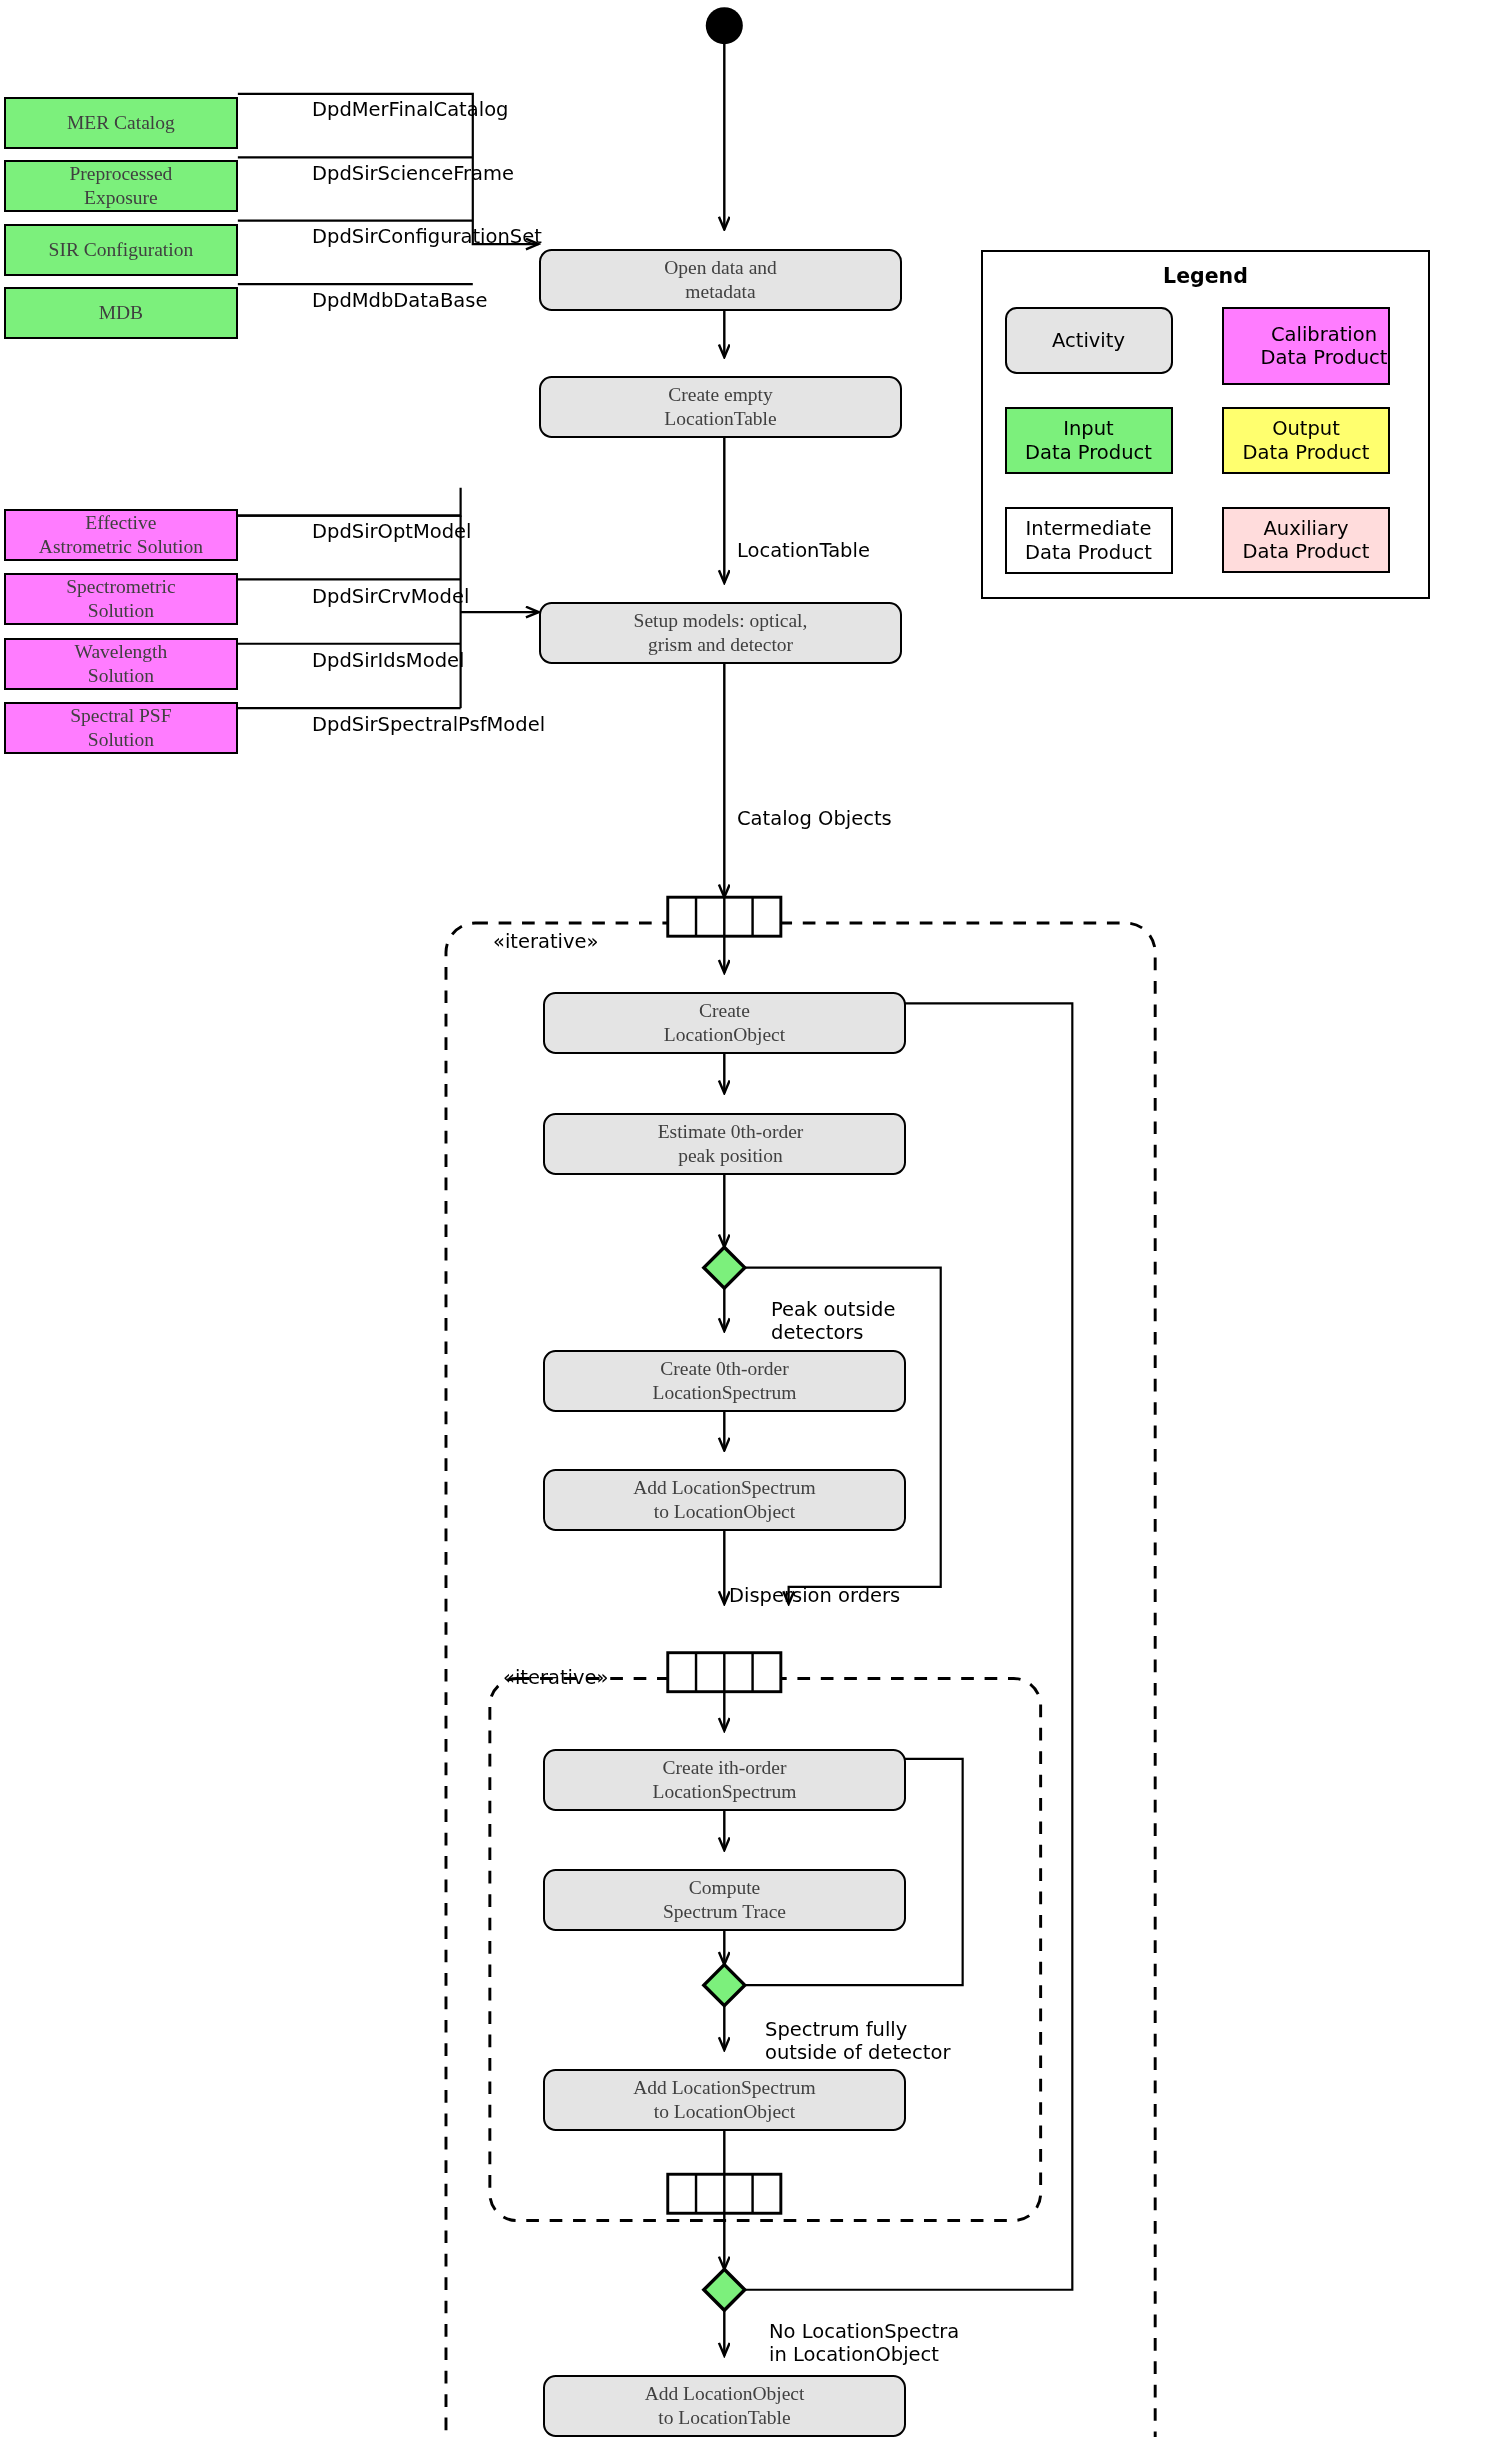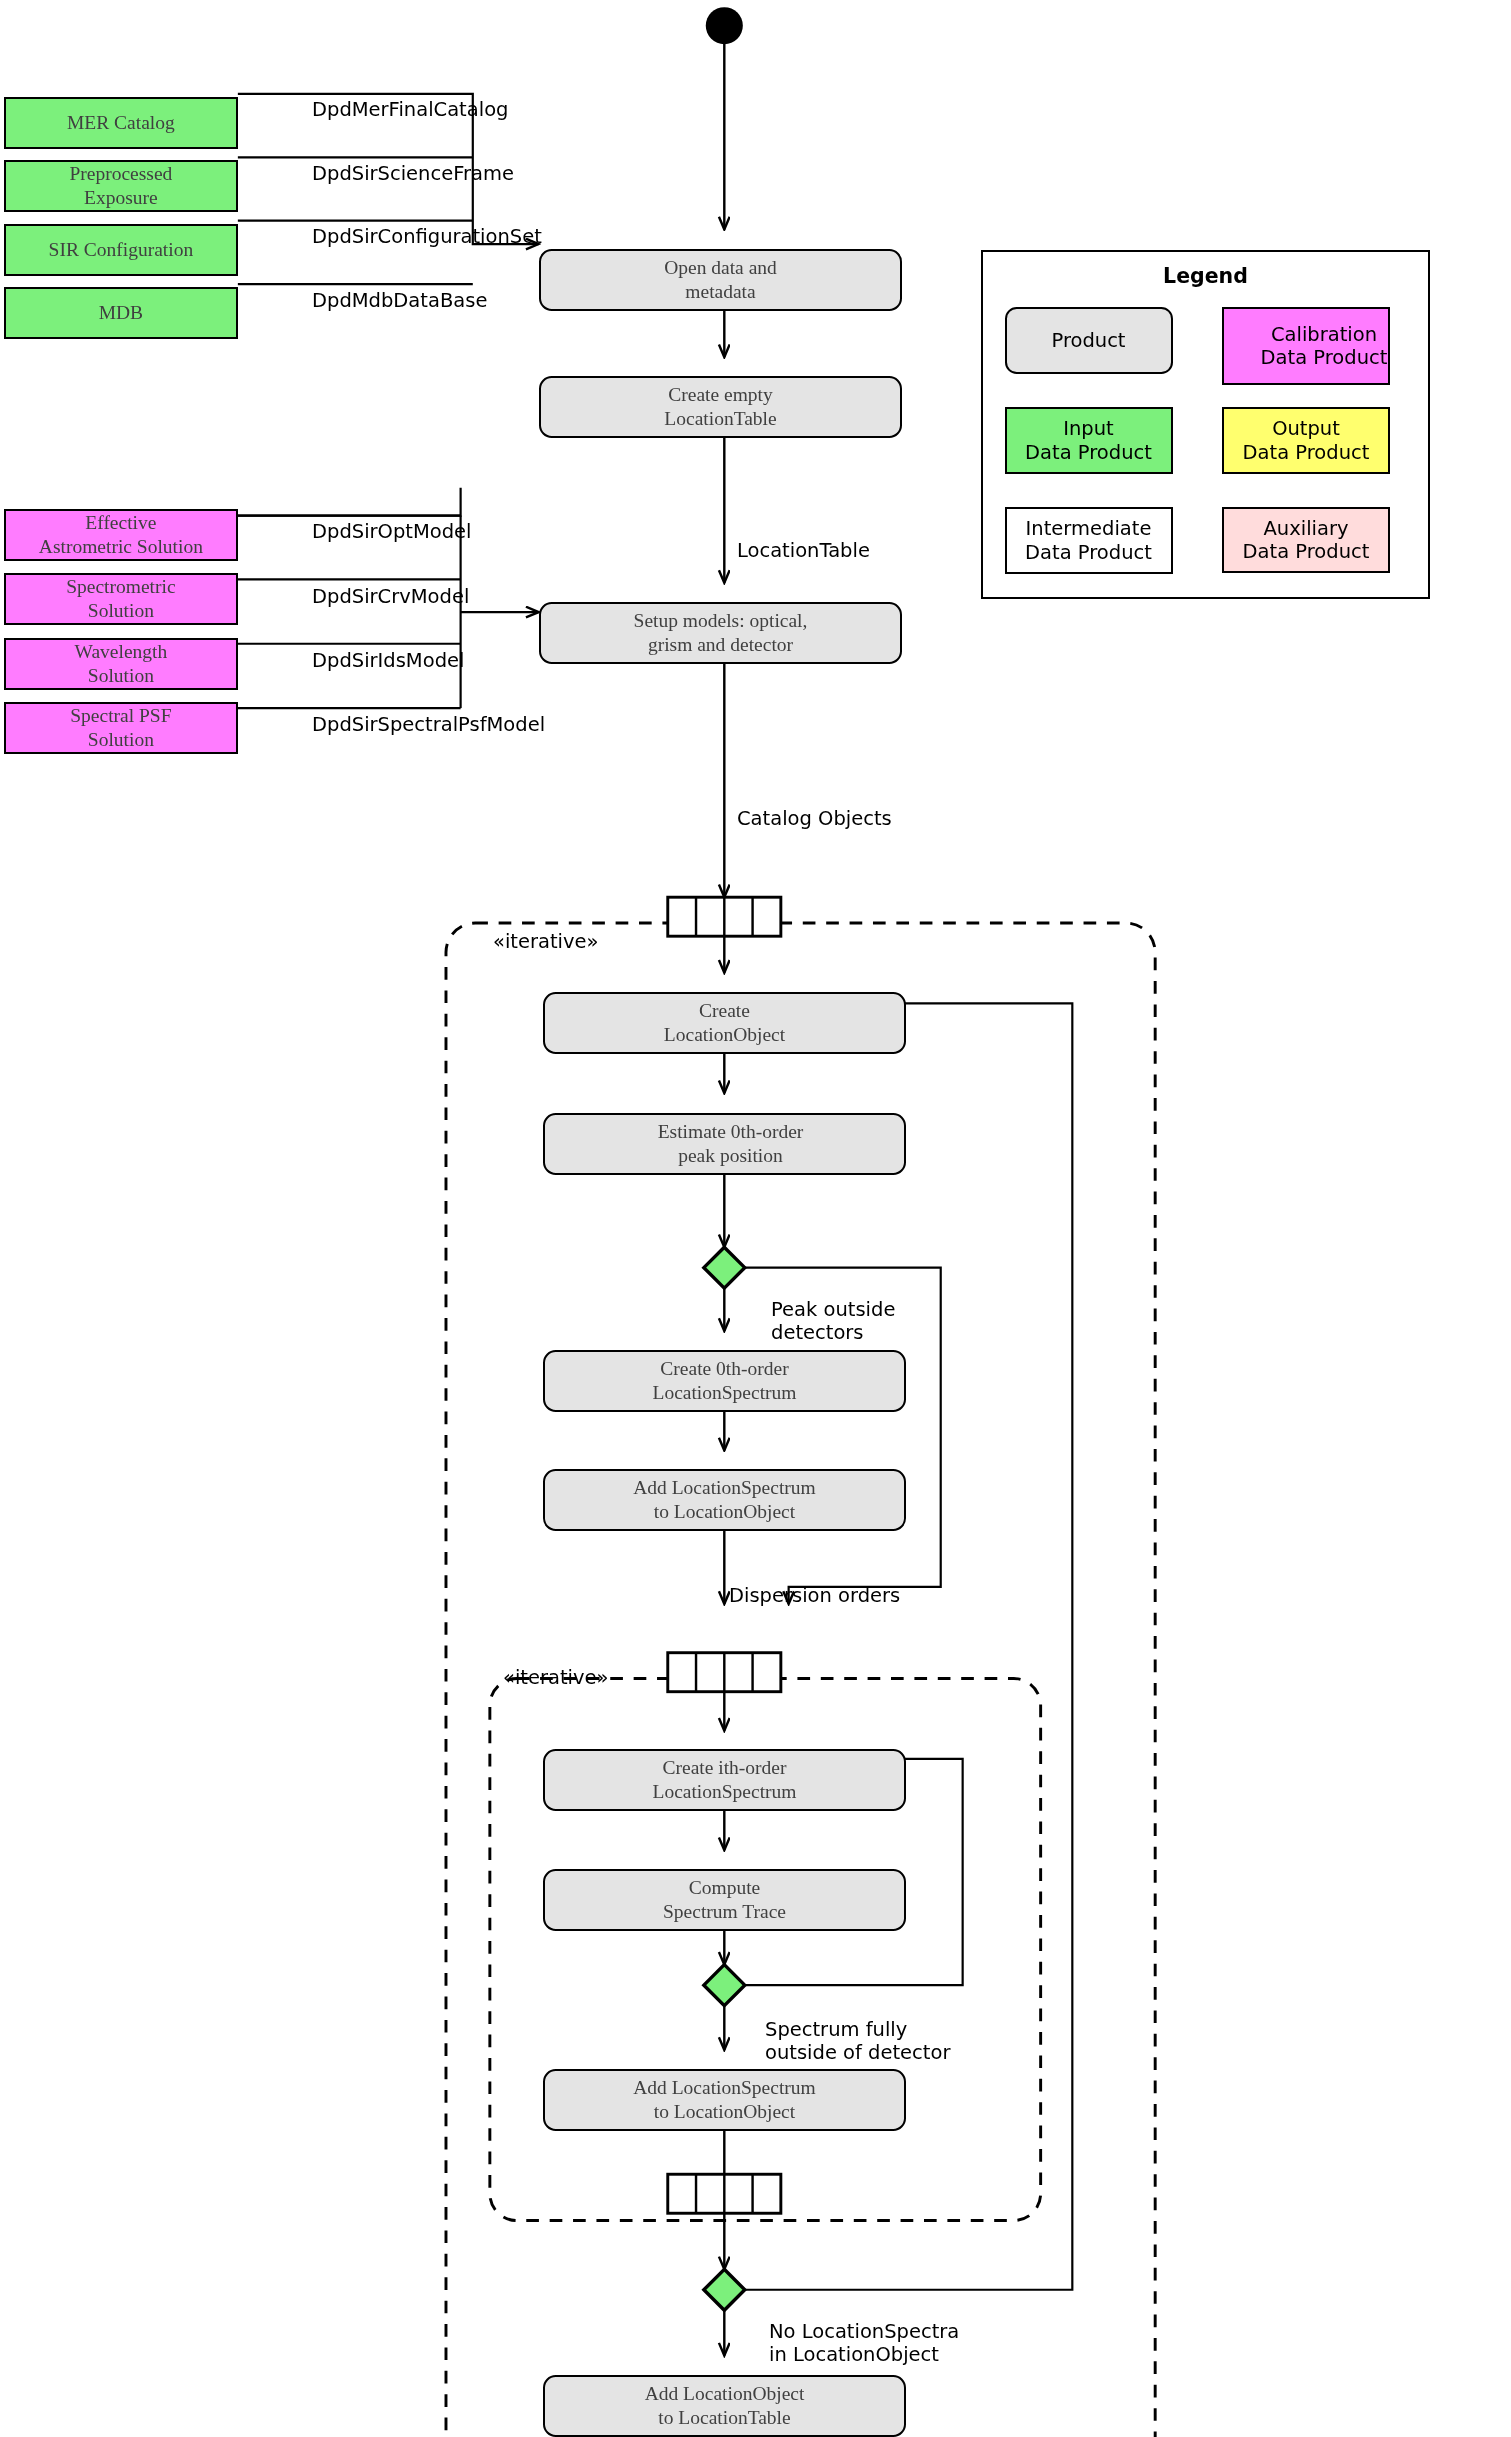--- a/index.html
+++ b/index.html
@@ -387,21 +387,21 @@
     <span>in LocationObject</span>
   </div>
 
   <div class="region-stereotype" style="left:493px; top:930px;">«iterative»</div>
   <div class="region-stereotype" style="left:503px; top:1666px;">«iterative»</div>
 
   <div id="legend-box">
     <div id="legend-title">Legend</div>
 
     <div class="legend-cell legend-activity" style="left:21.5px; top:55px; width:168px; height:67px;">
-      <span>Product</span>
+      <span>Activity</span>
     </div>
 
     <div class="legend-cell legend-rect" style="left:239px; top:55px; width:168px; height:78px; background:#ff7cff;padding-left:36px;">
       <span>
         <span>Calibration</span><br>
         <span>Data Product</span>
       </span>
     </div>
 
     <div class="legend-cell legend-rect" style="left:21.5px; top:155px; width:168px; height:67px; background:#7cf07c;">

